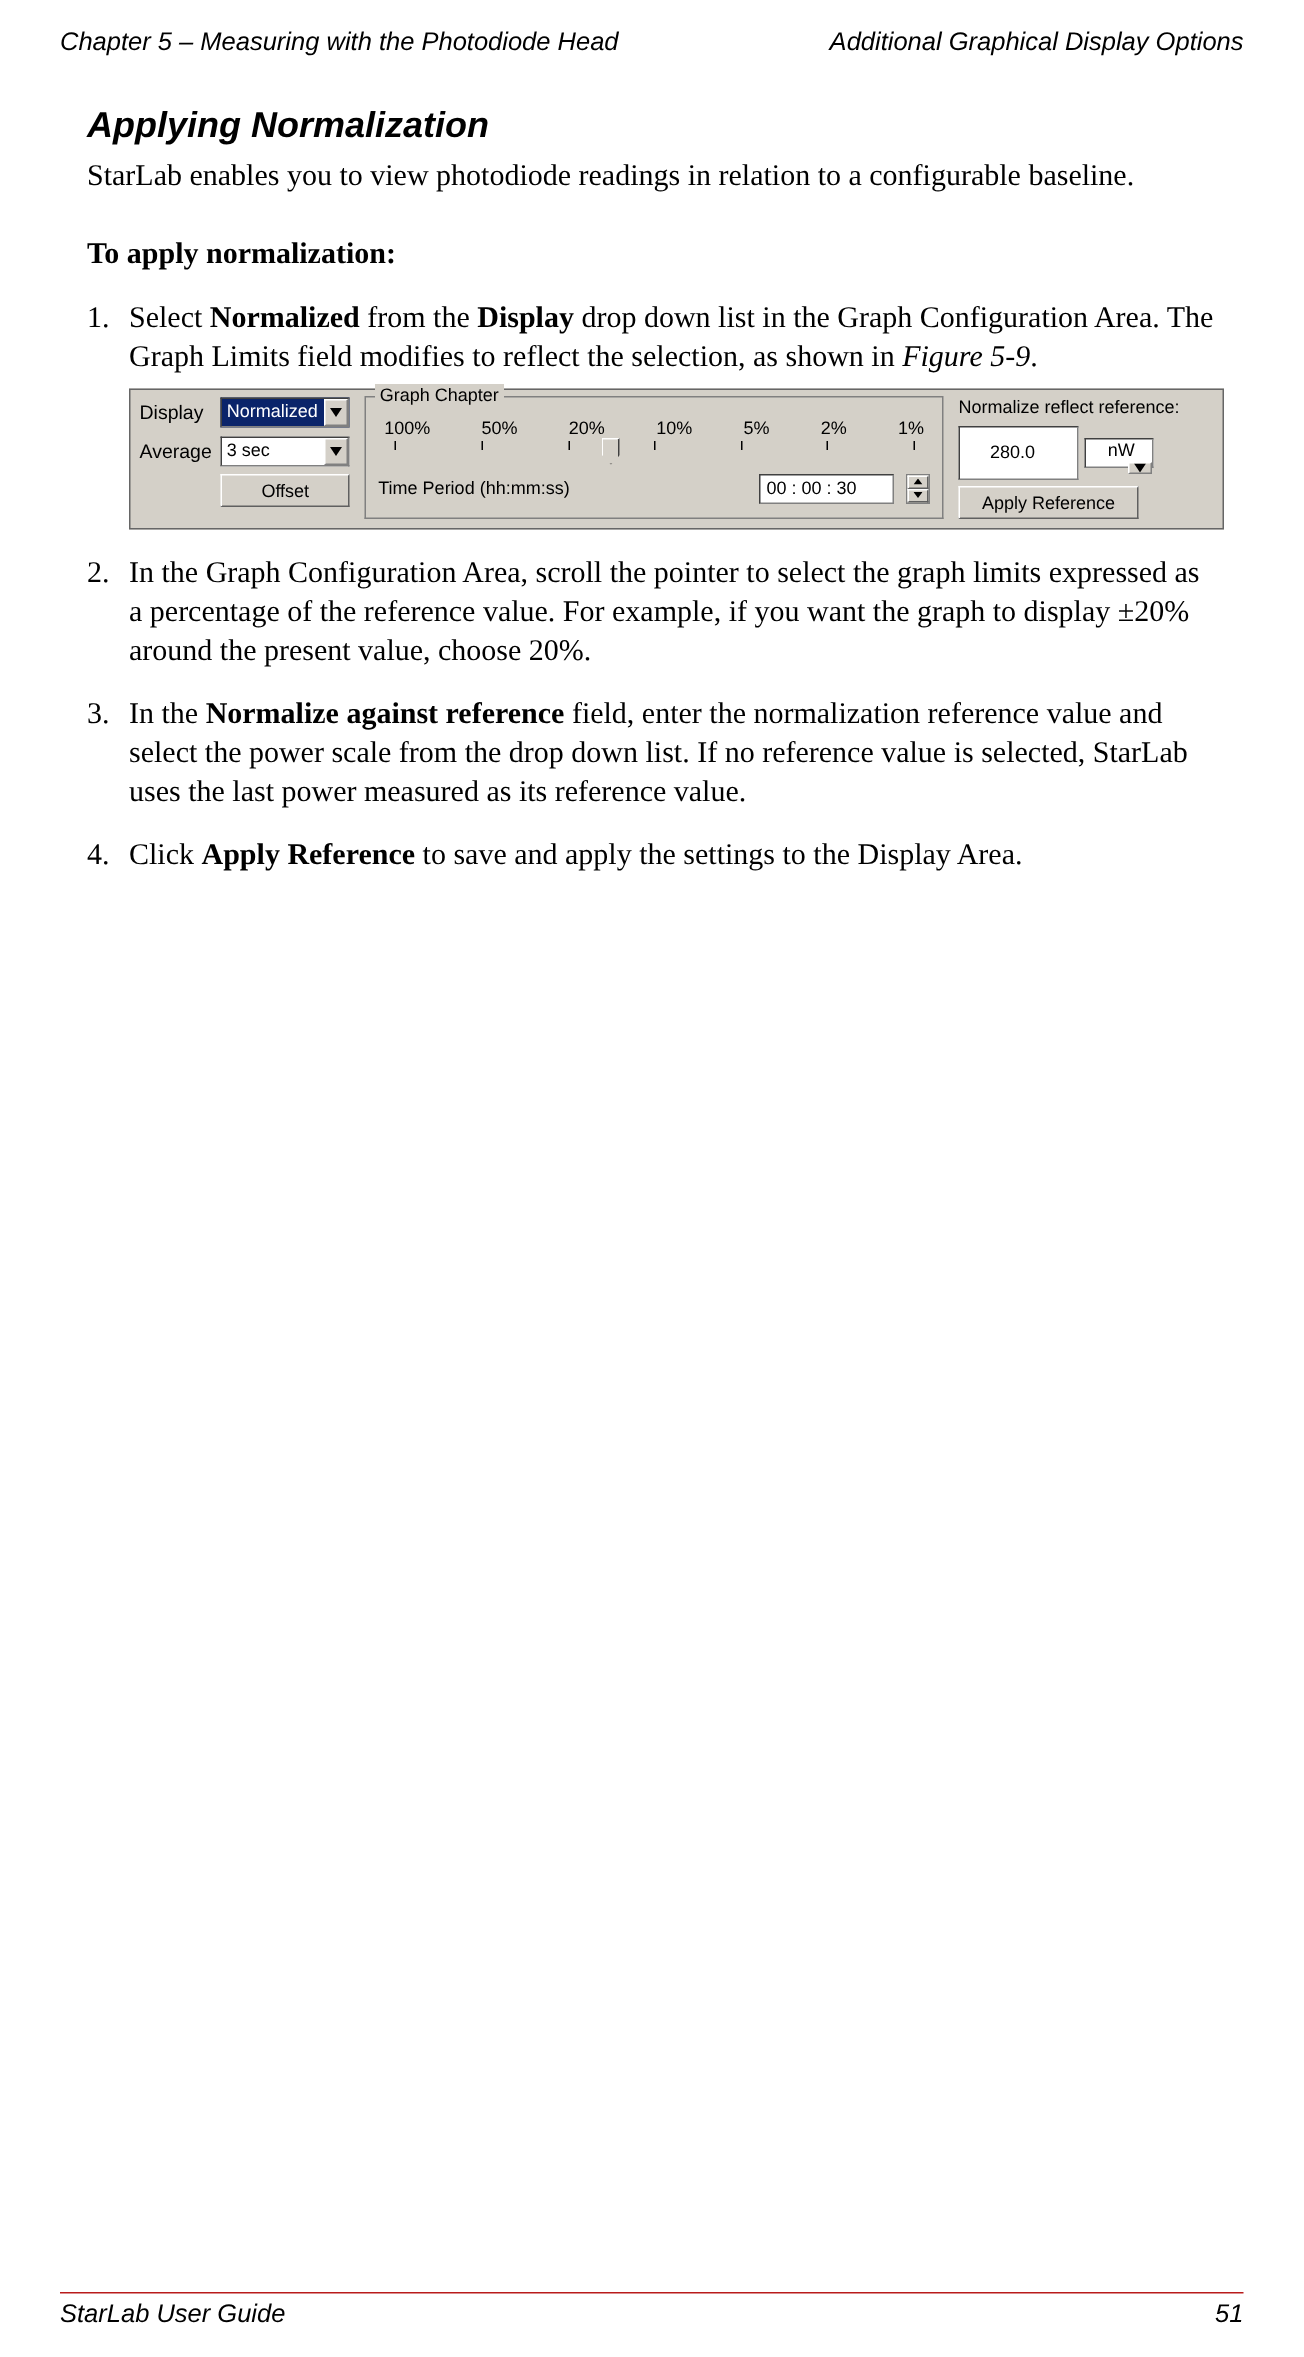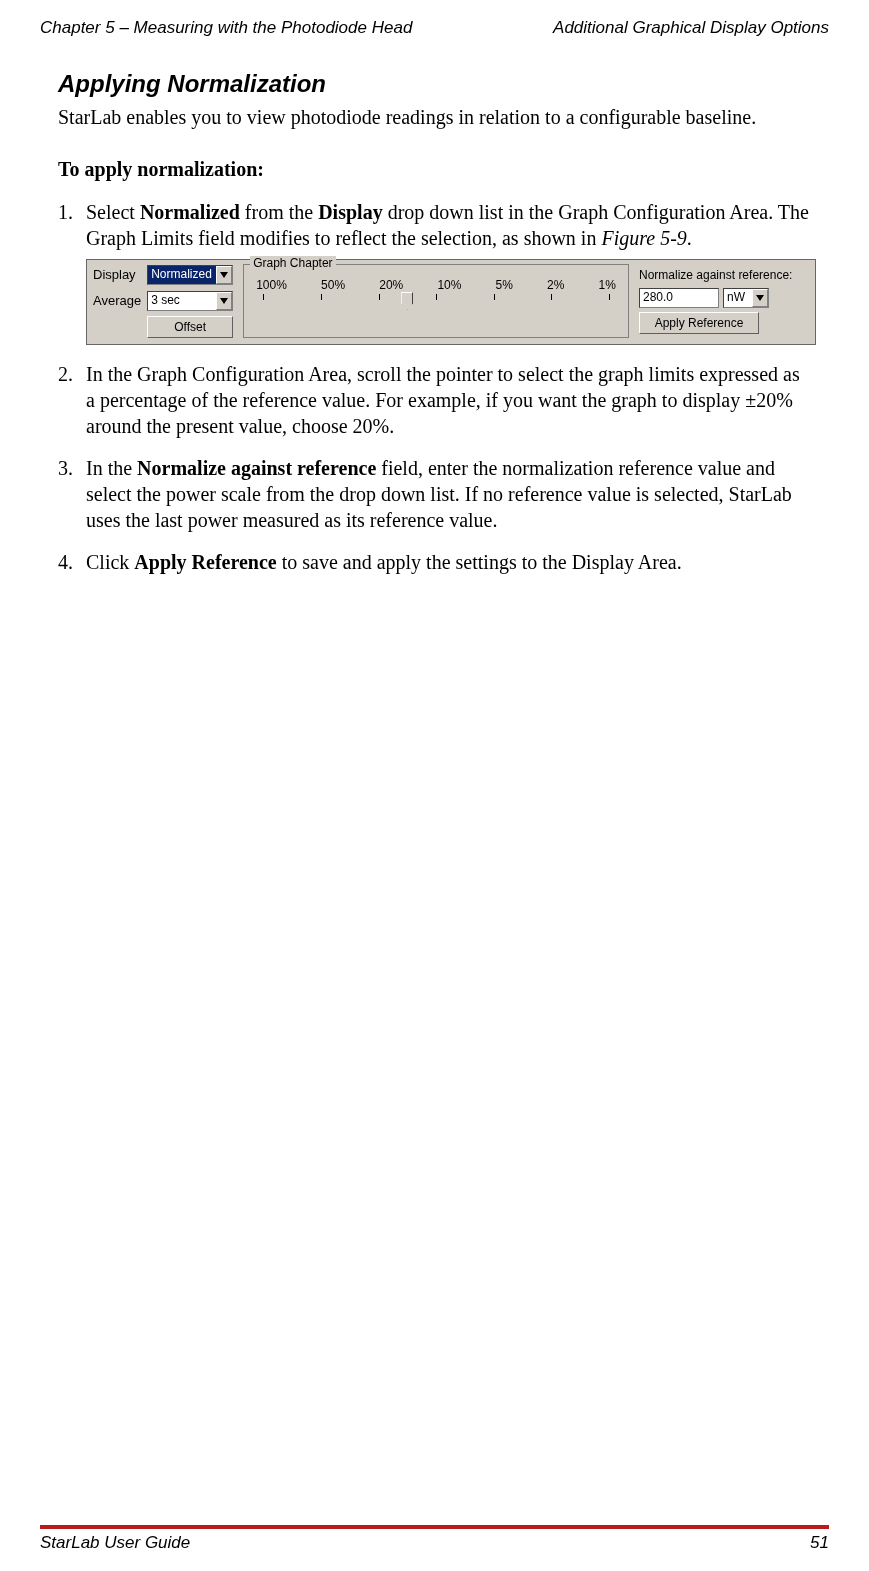--- a/index.html
+++ b/index.html
@@ -196,37 +196,37 @@
       gap: 4px;
       justify-content: center;
     }
     .dlg-right-row {
       display: flex; gap: 4px; align-items: center;
     }
     .ref-input {
       background: #fff;
       border: 1px solid #808080;
       border-top-color: #404040; border-left-color: #404040;
-      height: 20px; width: 80px;
-      padding: 0 3px; font-size: 12px;
+      height: 36px; width: 80px;
+      padding: 0 20px; font-size: 12px;
       display: inline-flex; align-items: center;
     }
-    .unit-combo { width: 46px; }
+    .unit-combo { width: 46px; flex-direction: column; }
 
     .figure-caption {
       text-align: center;
       font-style: italic;
       margin-bottom: 14px;
     }
 
     .footer {
       position: absolute;
       bottom: 18px;
       left: 40px; right: 40px;
-      border-top: 4px solid #b91c1c;
+      border-top: 1px solid #b91c1c;
       padding-top: 4px;
       display: flex;
       justify-content: space-between;
       font-style: italic;
       font-family: Arial, Helvetica, sans-serif;
       font-size: 17px;
     }
   </style>
 </head>
 <body>
@@ -287,24 +287,41 @@
           <div class="slider-track">
             <span class="tick" style="left:2%"></span>
             <span class="tick" style="left:18%"></span>
             <span class="tick" style="left:34%"></span>
             <span class="tick" style="left:50%"></span>
             <span class="tick" style="left:66%"></span>
             <span class="tick" style="left:82%"></span>
             <span class="tick" style="left:98%"></span>
             <span class="thumb" style="left:42%"></span>
           </div>
+          <div class="time-row">
+            <span>Time Period (hh:mm:ss)</span>
+            <span style="flex:1"></span>
+            <span class="time-input">00 : 00 : 30</span>
+            <span class="spinner">
+              <div>
+                  <svg width="6" height="4" viewBox="0 0 6 4">
+                    <polygon points="3,0 6,4 0,4" fill="#000"></polygon>
+                  </svg>
+                </div>
+              <div>
+                  <svg width="6" height="4" viewBox="0 0 6 4">
+                    <polygon points="0,0 6,0 3,4" fill="#000"></polygon>
+                  </svg>
+                </div>
+            </span>
+          </div>
         </div>
 
         <div class="dlg-right">
-          <span style="font-size:12px">Normalize against reference:</span>
+          <span style="font-size:12px">Normalize reflect reference:</span>
           <div class="dlg-right-row">
             <span class="ref-input">280.0</span>
             <div class="win-combo unit-combo">
               <span>nW</span>
               <span class="caret">
                   <svg viewBox="0 0 8 6">
                     <polygon points="0,0 8,0 4,6" fill="#000"></polygon>
                   </svg>
                 </span>
             </div>

